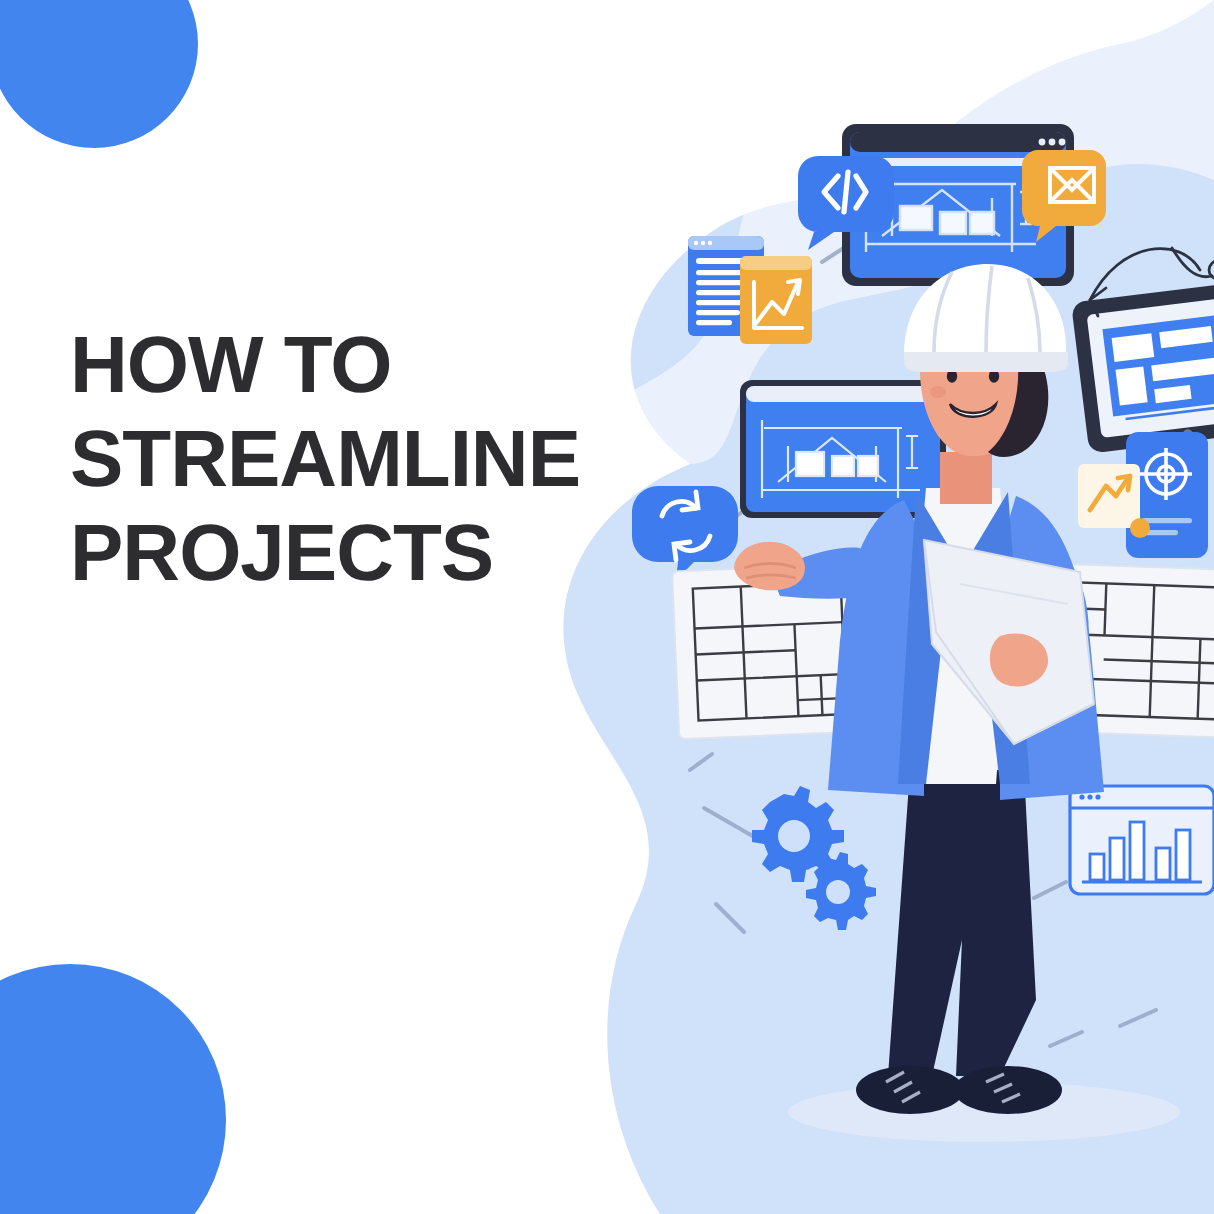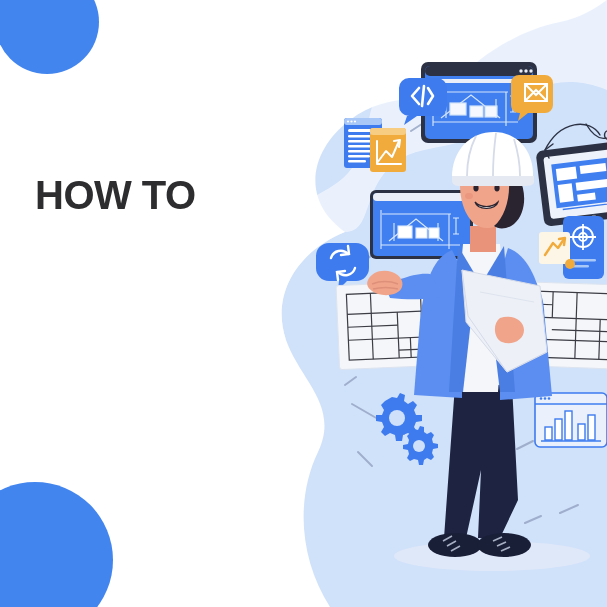--- a/index.html
+++ b/index.html
@@ -1,19 +1,19 @@
 <!DOCTYPE html>
 <html><head>
 <meta charset="utf-8">
 <style>
   html,body{margin:0;padding:0;background:#fff;}
   body{width:607px;height:607px;overflow:hidden;font-family:"Liberation Sans",sans-serif;}
   #poster{position:relative;width:607px;height:607px;background:#ffffff;overflow:hidden;}
   #poster svg{position:absolute;top:0;left:0;}
-  .hl{position:absolute;left:35px;top:160px;width:300px;margin-top:12px;}
+  .hl{position:absolute;left:35px;top:160px;width:300px;}
   .hl-line{
     font-family:"Liberation Sans",sans-serif;
     font-weight:700;
     font-size:40px;
     line-height:47px;
     letter-spacing:-0.5px;
     color:#2d2d2f;
     text-transform:uppercase;
     white-space:nowrap;
   }
@@ -305,15 +305,17 @@
             <path d="M514 139 C518 152 520 164 520 176"></path>
           </g>
         </g>
       </g>
 
     </g>
   </svg>
 
   <div class="hl">
     <div class="hl-line">HOW TO</div>
+    <div class="hl-line">STREAMLINE</div>
+    <div class="hl-line">PROJECTS</div>
   </div>
 
 </div>
 
 </body></html>

